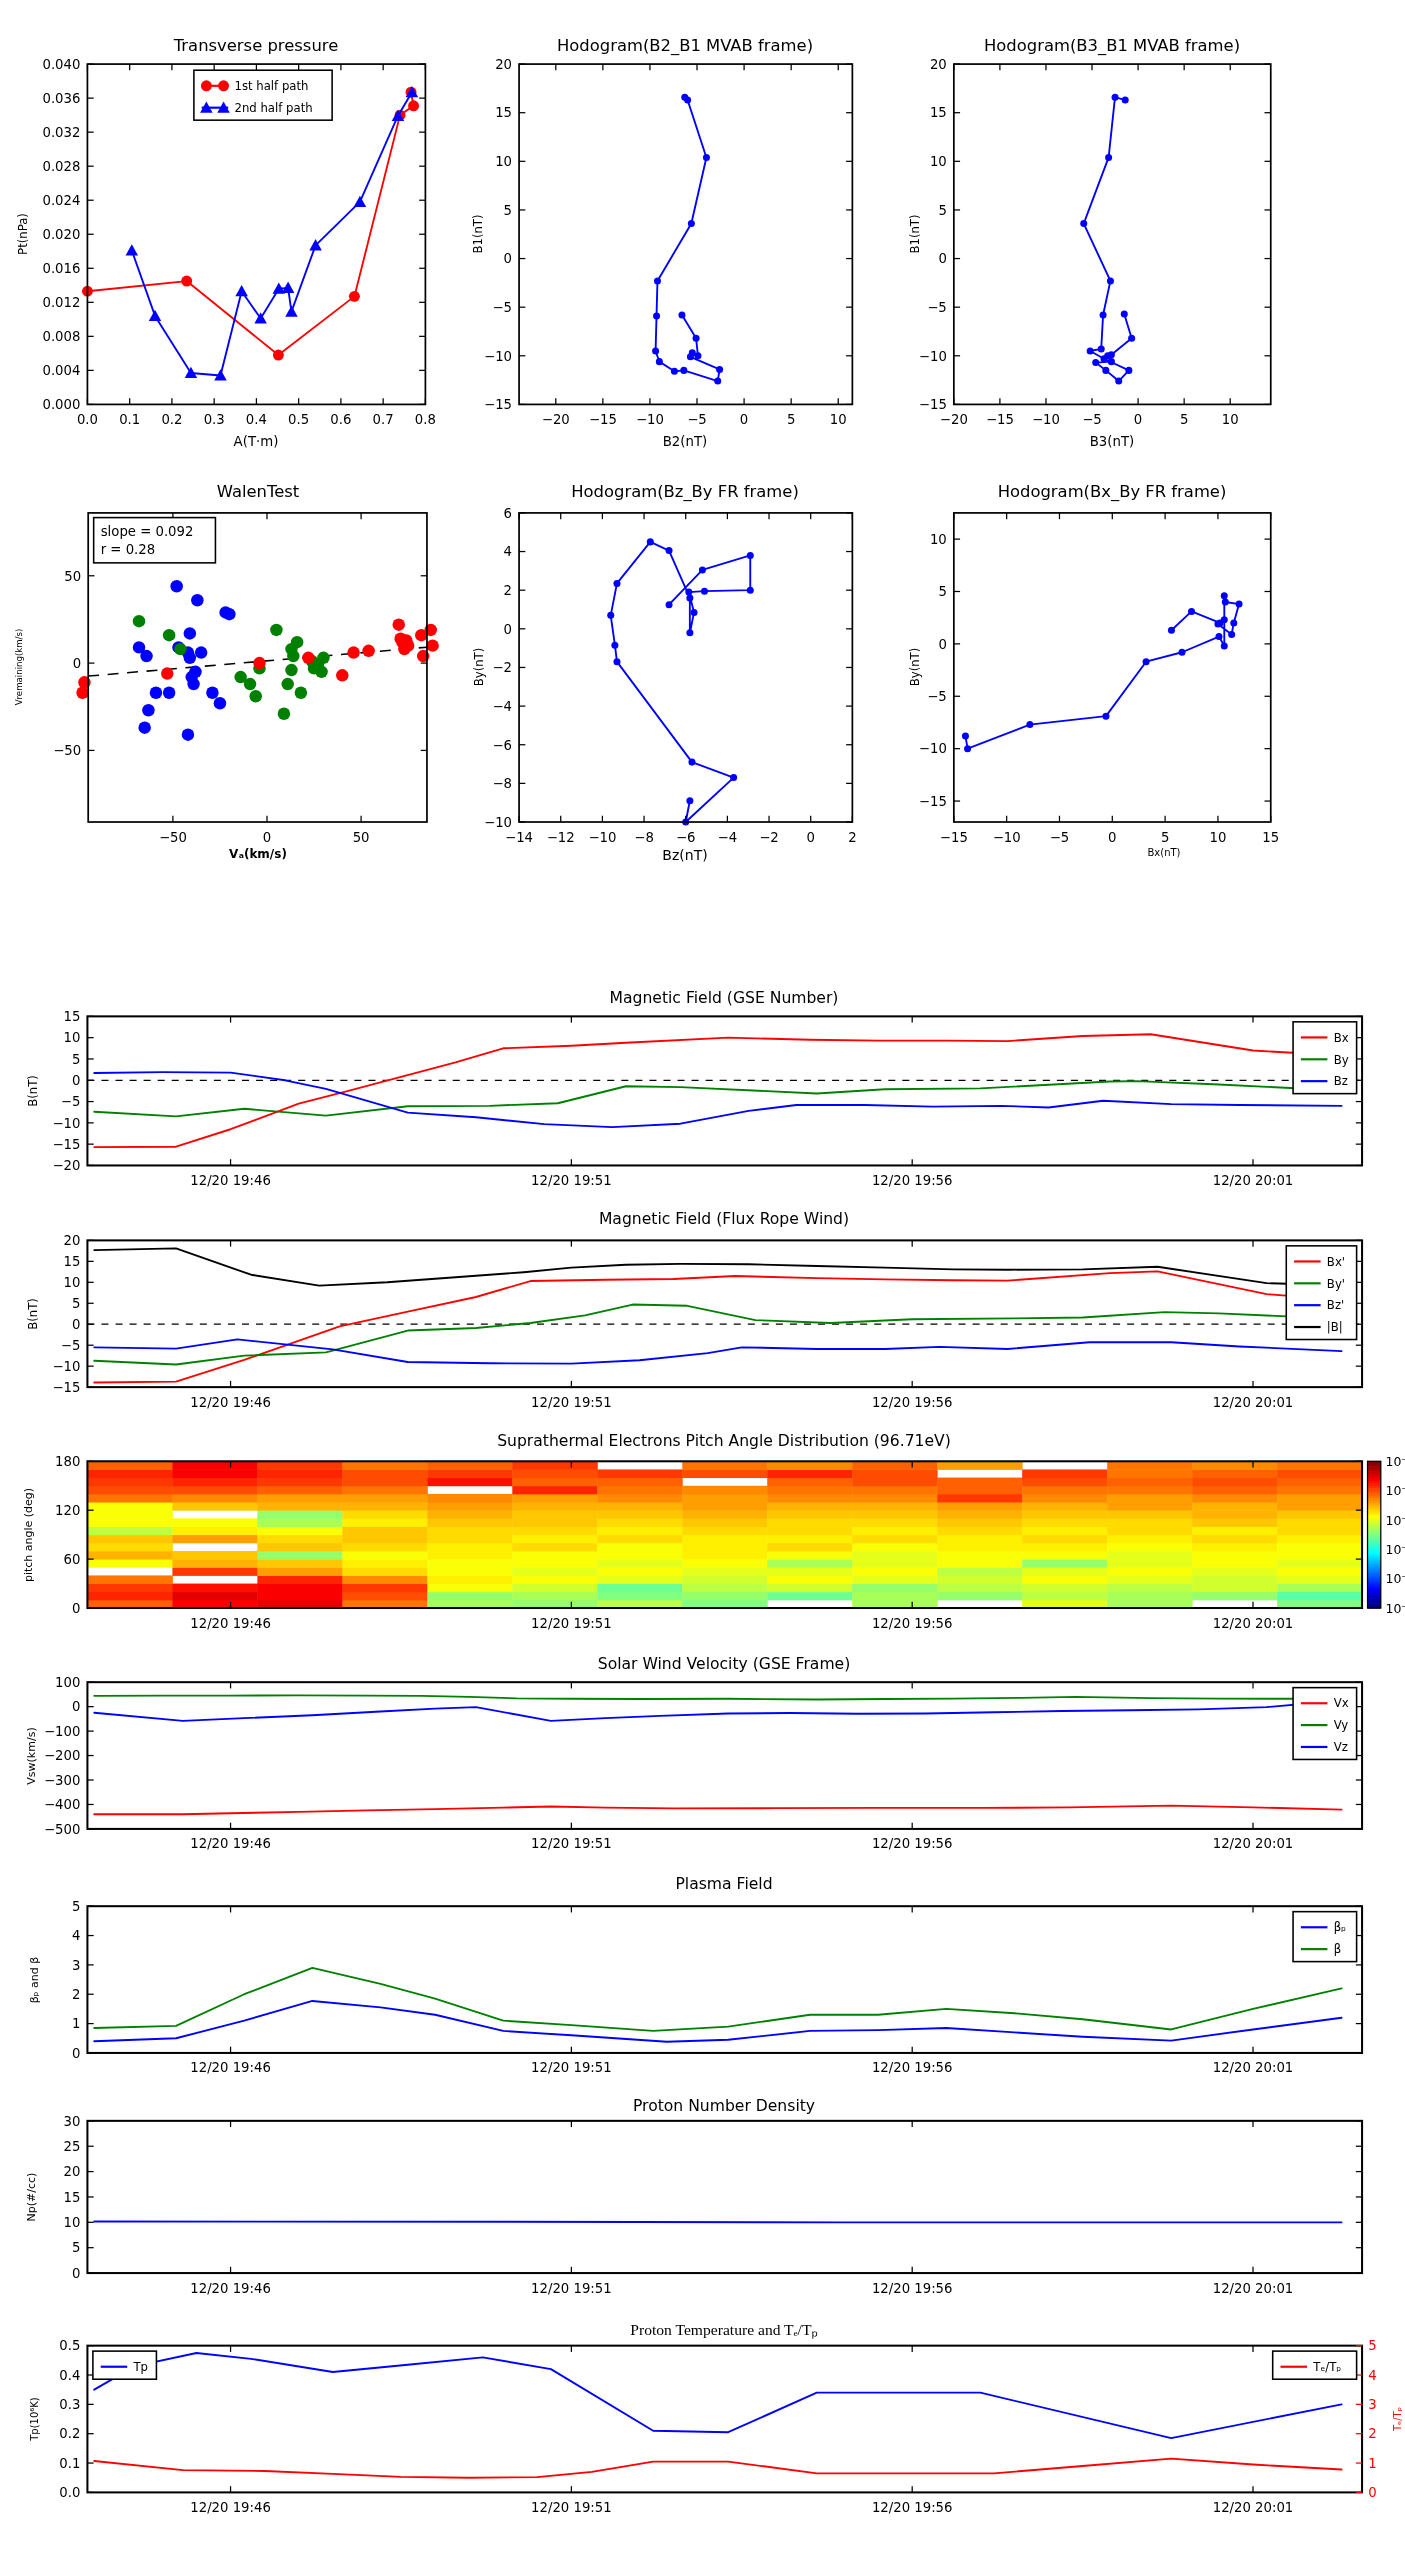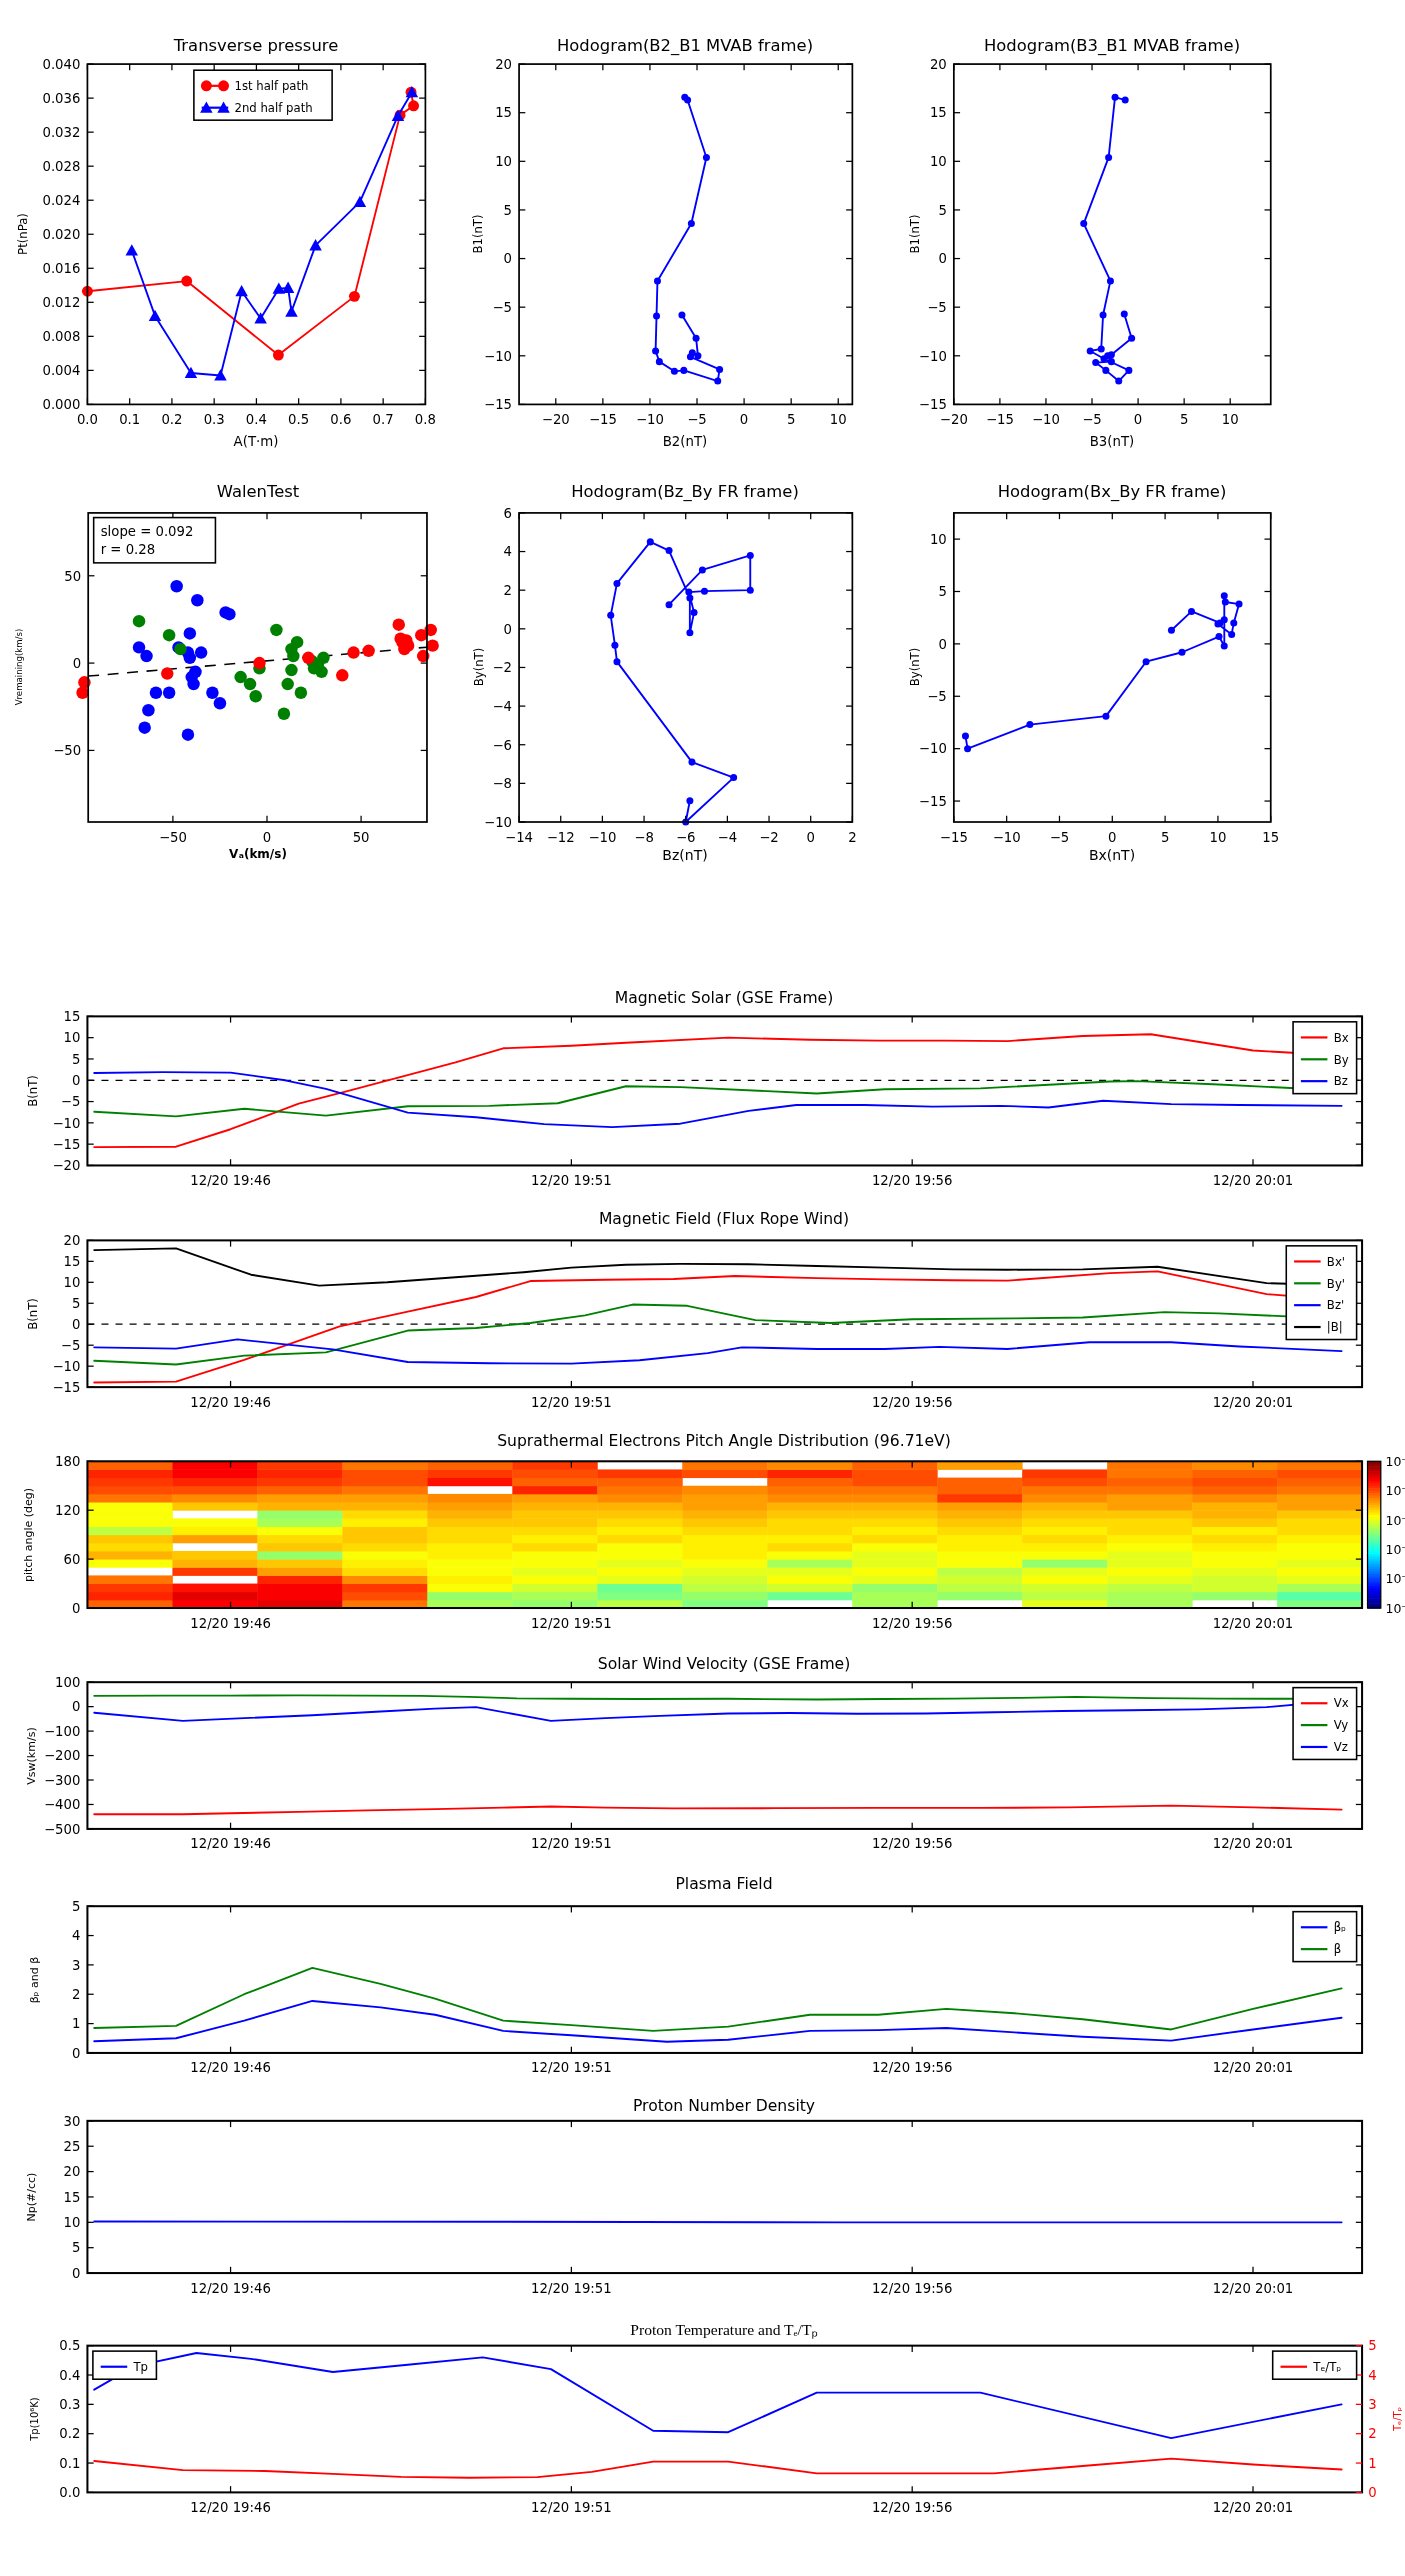--- a/index.html
+++ b/index.html
@@ -1160,34 +1160,34 @@
         </g>
       </g>
     </svg>
 
   <div class="title" style="left:256px;top:36px;">Transverse pressure</div>
   <div class="title" style="left:685px;top:36px;">Hodogram(B2_B1 MVAB frame)</div>
   <div class="title" style="left:1112px;top:36px;">Hodogram(B3_B1 MVAB frame)</div>
   <div class="title" style="left:258px;top:482px;">WalenTest</div>
   <div class="title" style="left:685px;top:482px;">Hodogram(Bz_By FR frame)</div>
   <div class="title" style="left:1112px;top:482px;">Hodogram(Bx_By FR frame)</div>
-  <div class="title ts-title" style="left:724px;top:989px;">Magnetic Solar (GSE Frame)</div>
+  <div class="title ts-title" style="left:724px;top:989px;">Magnetic Field (GSE Number)</div>
   <div class="title ts-title" style="left:724px;top:1210px;">Magnetic Field (Flux Rope Wind)</div>
   <div class="title ts-title" style="left:724px;top:1432px;">Suprathermal Electrons Pitch Angle Distribution (96.71eV)</div>
   <div class="title ts-title" style="left:724px;top:1655px;">Solar Wind Velocity (GSE Frame)</div>
   <div class="title ts-title" style="left:724px;top:1875px;">Plasma Field</div>
   <div class="title ts-title" style="left:724px;top:2097px;">Proton Number Density</div>
   <div class="title ts-title" style="left:724px;top:2318px;font-family:Liberation Serif, serif;">Proton Temperature and Tₑ/Tₚ</div>
 
   <div class="xlab" style="left:256px;top:434px;">A(T·m)</div>
   <div class="xlab" style="left:685px;top:434px;">B2(nT)</div>
   <div class="xlab" style="left:1112px;top:434px;">B3(nT)</div>
   <div class="xlab" style="left:258px;top:847px;font-size:12px;font-weight:bold;">Vₐ(km/s)</div>
   <div class="xlab" style="left:685px;top:847px;font-size:14px;text-align:center;">Bz(nT)</div>
-  <div class="xlab" style="left:1112px;top:847px;font-size:14px;">Bx(nT)</div>
+  <div class="xlab" style="left:1164px;top:847px;font-size:10px;">Bx(nT)</div>
 
   <div class="ylab" style="left:23.4px;top:234px;">Pt(nPa)</div>
   <div class="ylab" style="left:478px;top:234px;">B1(nT)</div>
   <div class="ylab" style="left:915px;top:234px;">B1(nT)</div>
   <div class="ylab" style="left:19px;top:667px;font-size:8.6px;">Vremaining(km/s)</div>
   <div class="ylab" style="left:479px;top:667px;">By(nT)</div>
   <div class="ylab" style="left:915px;top:667px;">By(nT)</div>
   <div class="ylab" style="left:33px;top:1091px;">B(nT)</div>
   <div class="ylab" style="left:33px;top:1314px;">B(nT)</div>
   <div class="ylab" style="left:28px;top:1535px;font-size:11px;">pitch angle (deg)</div>

